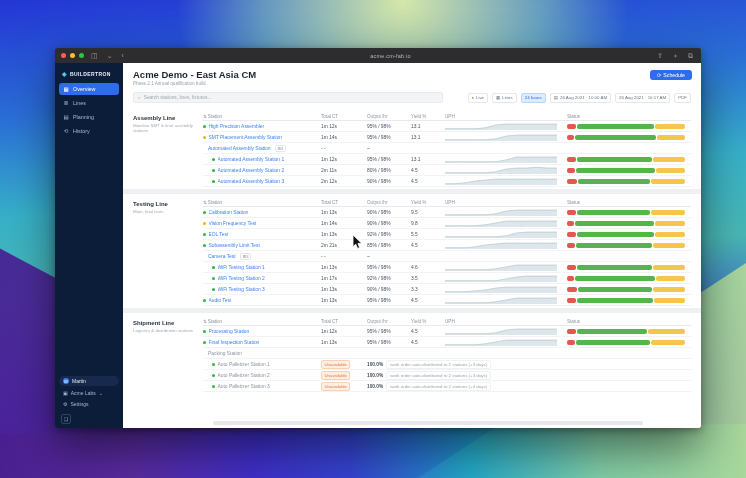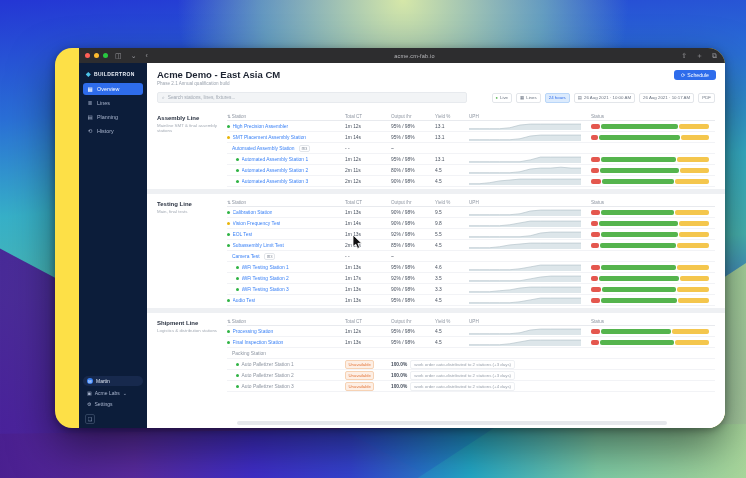--- a/index.html
+++ b/index.html
@@ -10,22 +10,22 @@
   .wp-beam{position:absolute;inset:0;
     background:radial-gradient(ellipse 42% 65% at 54% 0%,rgba(223,240,166,.95) 0%,rgba(150,217,176,.55) 45%,rgba(150,217,176,0) 72%);}
   .wp-facet-left{position:absolute;inset:0;clip-path:polygon(0 52%,58% 100%,0 100%);
     background:linear-gradient(100deg,#471d92 0%,#5a2ca6 45%,#3d2fd0 100%);opacity:.92;}
   .wp-facet-right{position:absolute;inset:0;clip-path:polygon(56% 100%,100% 55%,100% 100%);
     background:linear-gradient(90deg,#2f48d8 0%,#1fa9cb 45%,#8ad3a4 80%,#b4dc9b 100%);opacity:.9;}
   .wp-strip{position:absolute;left:0;right:0;bottom:0;height:54px;
     background:linear-gradient(90deg,#4a1f8e 0%,#5b2ca0 18%,#3c2fd1 34%,#2f48d8 47%,#1ba8cc 63%,#7fd0a8 80%,#a9d99b 100%);
     opacity:.85;clip-path:polygon(0 18%,100% 0,100% 100%,0 100%);}
   
-  .window{position:absolute;left:55px;top:48px;width:646px;height:380px;border-radius:17px;
-    overflow:hidden;background:#fde047;box-shadow:0 20px 45px rgba(0,0,0,.5),0 2px 8px rgba(0,0,0,.35);padding-left:24px;}
+  .window{position:absolute;left:55px;top:48px;width:646px;height:380px;border-radius:3px;
+    overflow:hidden;background:#404040;box-shadow:0 20px 45px rgba(0,0,0,.5),0 2px 8px rgba(0,0,0,.35);}
   .toolbar{height:15px;background:#2d2d2f;display:flex;align-items:center;padding:0 6px;gap:5px;}
   .lights{display:flex;gap:4px;align-items:center;}
   .light{width:5px;height:5px;border-radius:50%;}
   .light.red{background:#ff5f57}.light.yellow{background:#febc2e}.light.green{background:#28c840}
   .tb-icon{color:#9a9a9e;font-size:7px;line-height:1;padding:0 2px;}
   .tb-url{flex:1;text-align:center;color:#b9b9bd;font-size:5.5px;letter-spacing:.2px;}
   .tb-right{display:flex;gap:5px;align-items:center;}
   
   .app{display:flex;height:365px;}
   .sidebar{width:68px;background:#0c1d3a;color:#a9b5cd;display:flex;flex-direction:column;

